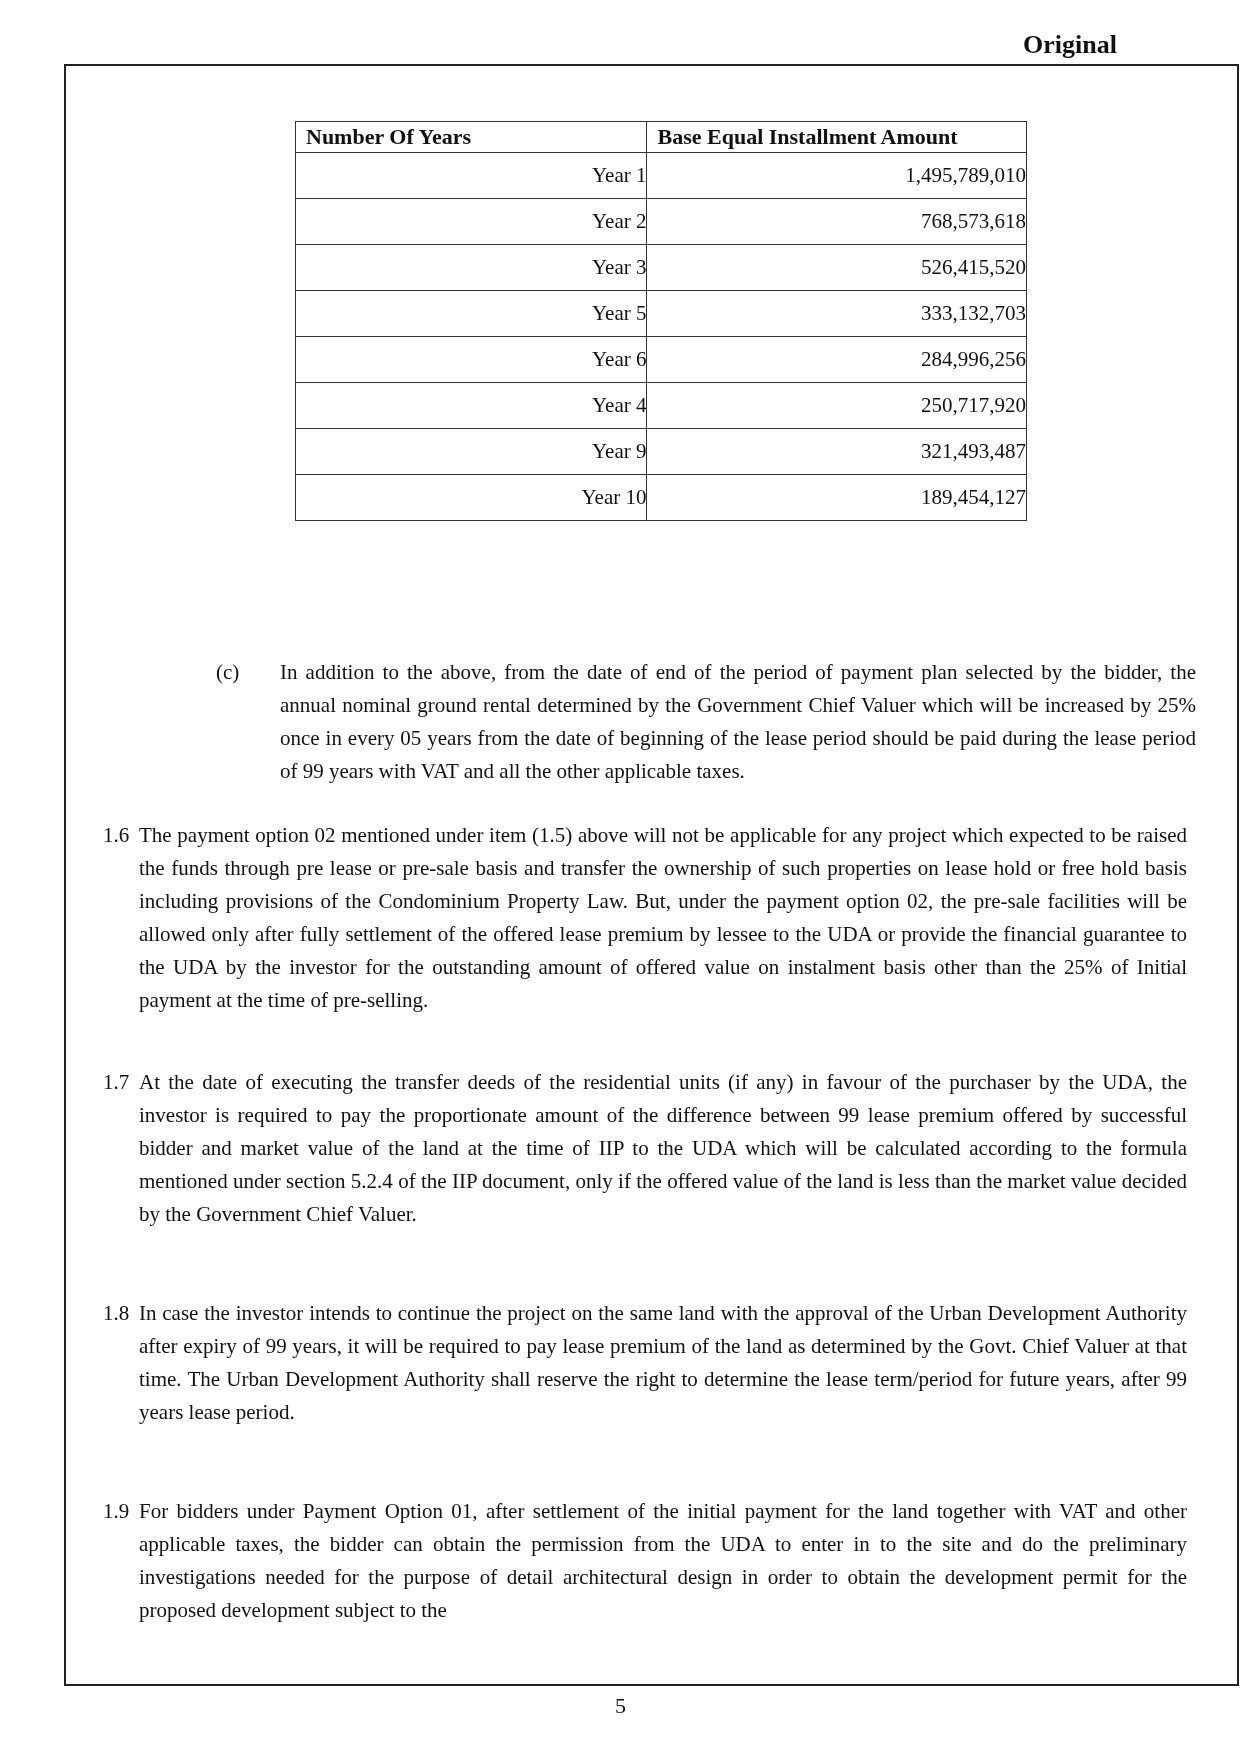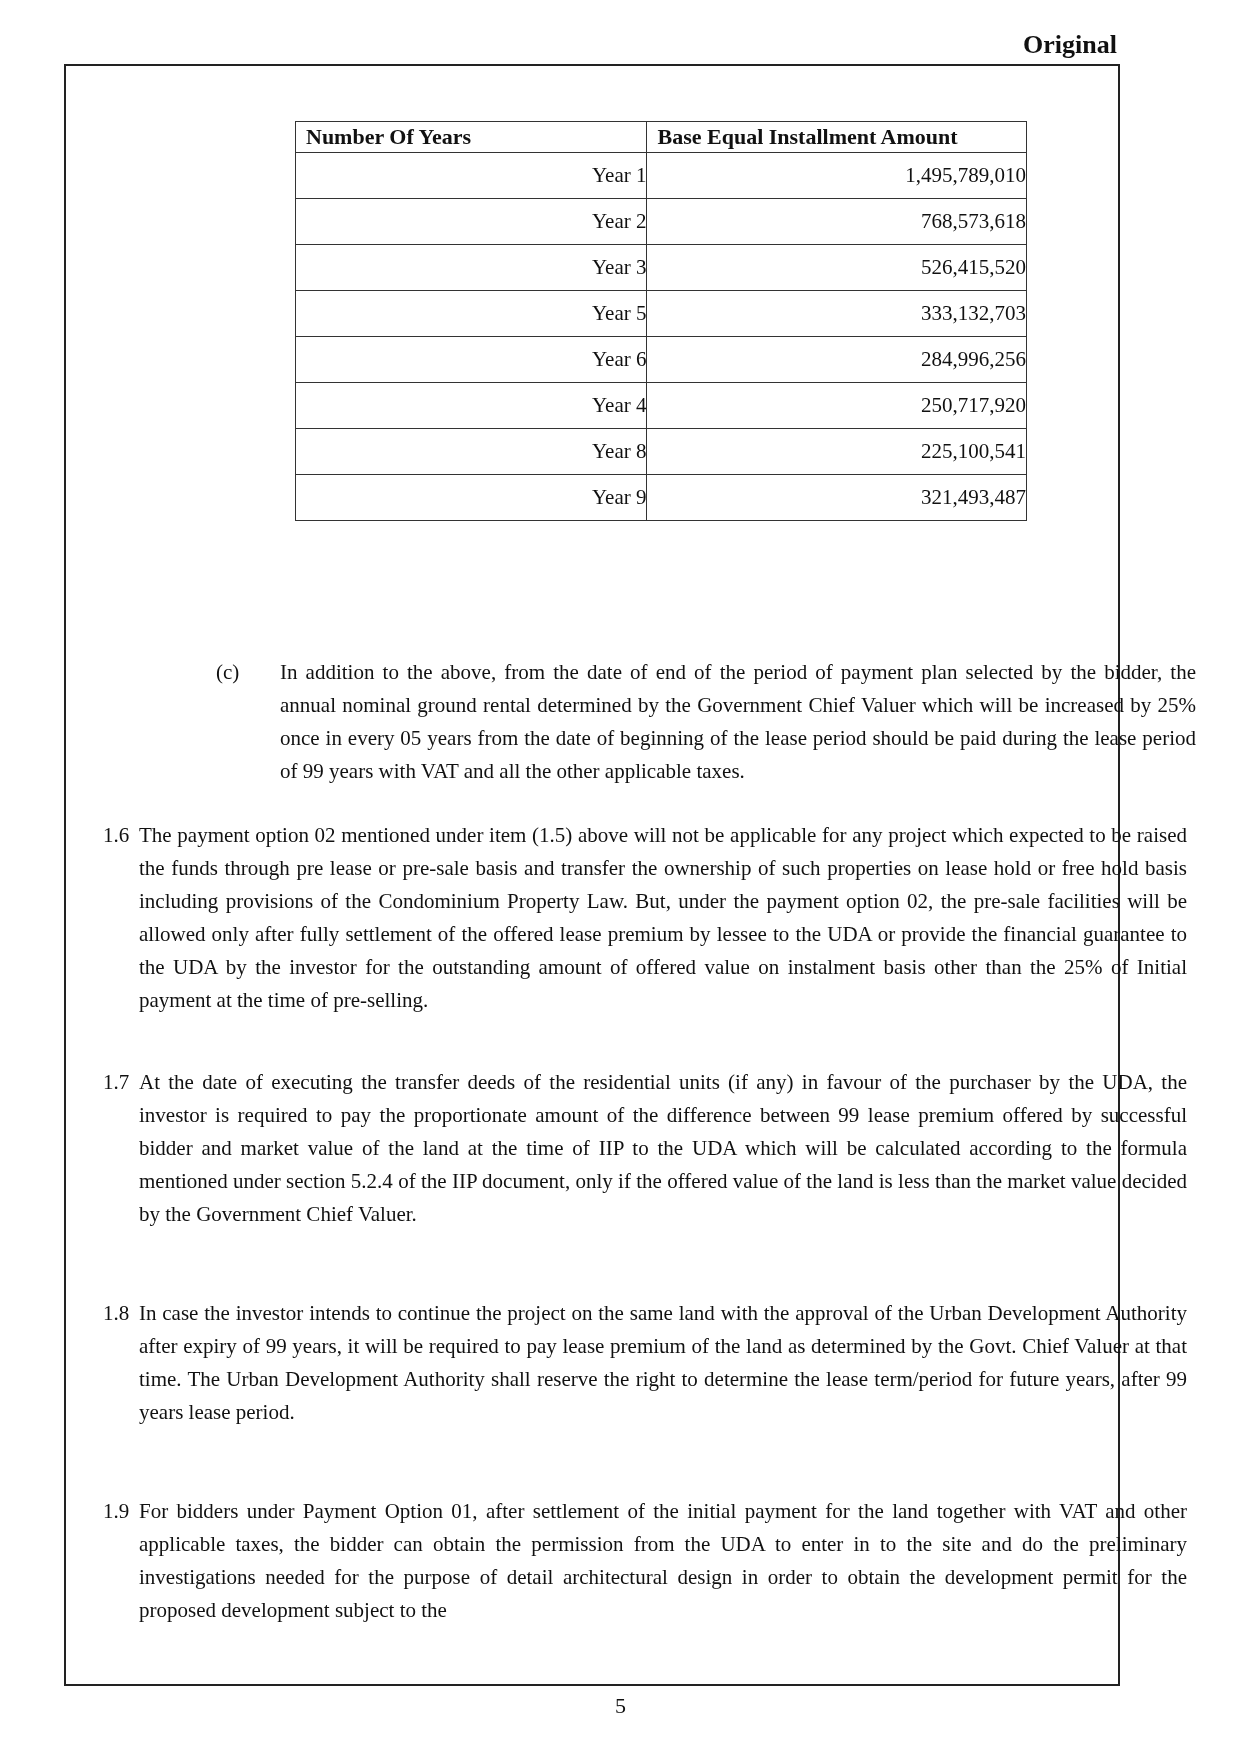--- a/index.html
+++ b/index.html
@@ -7,21 +7,21 @@
     width: 1241px; height: 1754px; position: relative; overflow: hidden;
     font-family: "Liberation Serif", "DejaVu Serif", serif;
     color: #111111;
   }
   .header-label {
     position: absolute; top: 30px; right: 124px;
     font-weight: bold; font-size: 26px;
   }
   .page-frame {
     position: absolute; left: 64px; top: 64px;
-    width: 1056px; height: 1622px;
+    width: 1175px; height: 1622px;
     border: 2px solid #222222;
     box-sizing: border-box;
   }
   table.installments {
     position: absolute; left: 229px; top: 55px;
     width: 732px; border-collapse: collapse;
     font-size: 21px;
   }
   table.installments th, table.installments td {
     border: 1px solid #333333;
@@ -97,26 +97,26 @@
         </tr>
       <tr>
           <td>Year 6</td>
           <td>284,996,256</td>
         </tr>
       <tr>
           <td>Year 4</td>
           <td>250,717,920</td>
         </tr>
       <tr>
-          <td>Year 8</td>
-          <td>225,100,541</td>
+          <td>Year 9</td>
+          <td>321,493,487</td>
         </tr>
       <tr>
-          <td>Year 9</td>
-          <td>321,493,487</td>
+          <td>Year 10</td>
+          <td>189,454,127</td>
         </tr>
     </tbody>
   </table>
 
   <div class="para sub-c">
     <span class="num">(c)</span>
     <span class="body">In addition to the above, from the date of end of the period of payment plan selected by the bidder, the annual nominal ground rental determined by the Government Chief Valuer which will be increased by 25% once in every 05 years from the date of beginning of the lease period should be paid during the lease period of 99 years with VAT and all the other applicable taxes.</span>
   </div>
 
   <div class="para clause c16">

